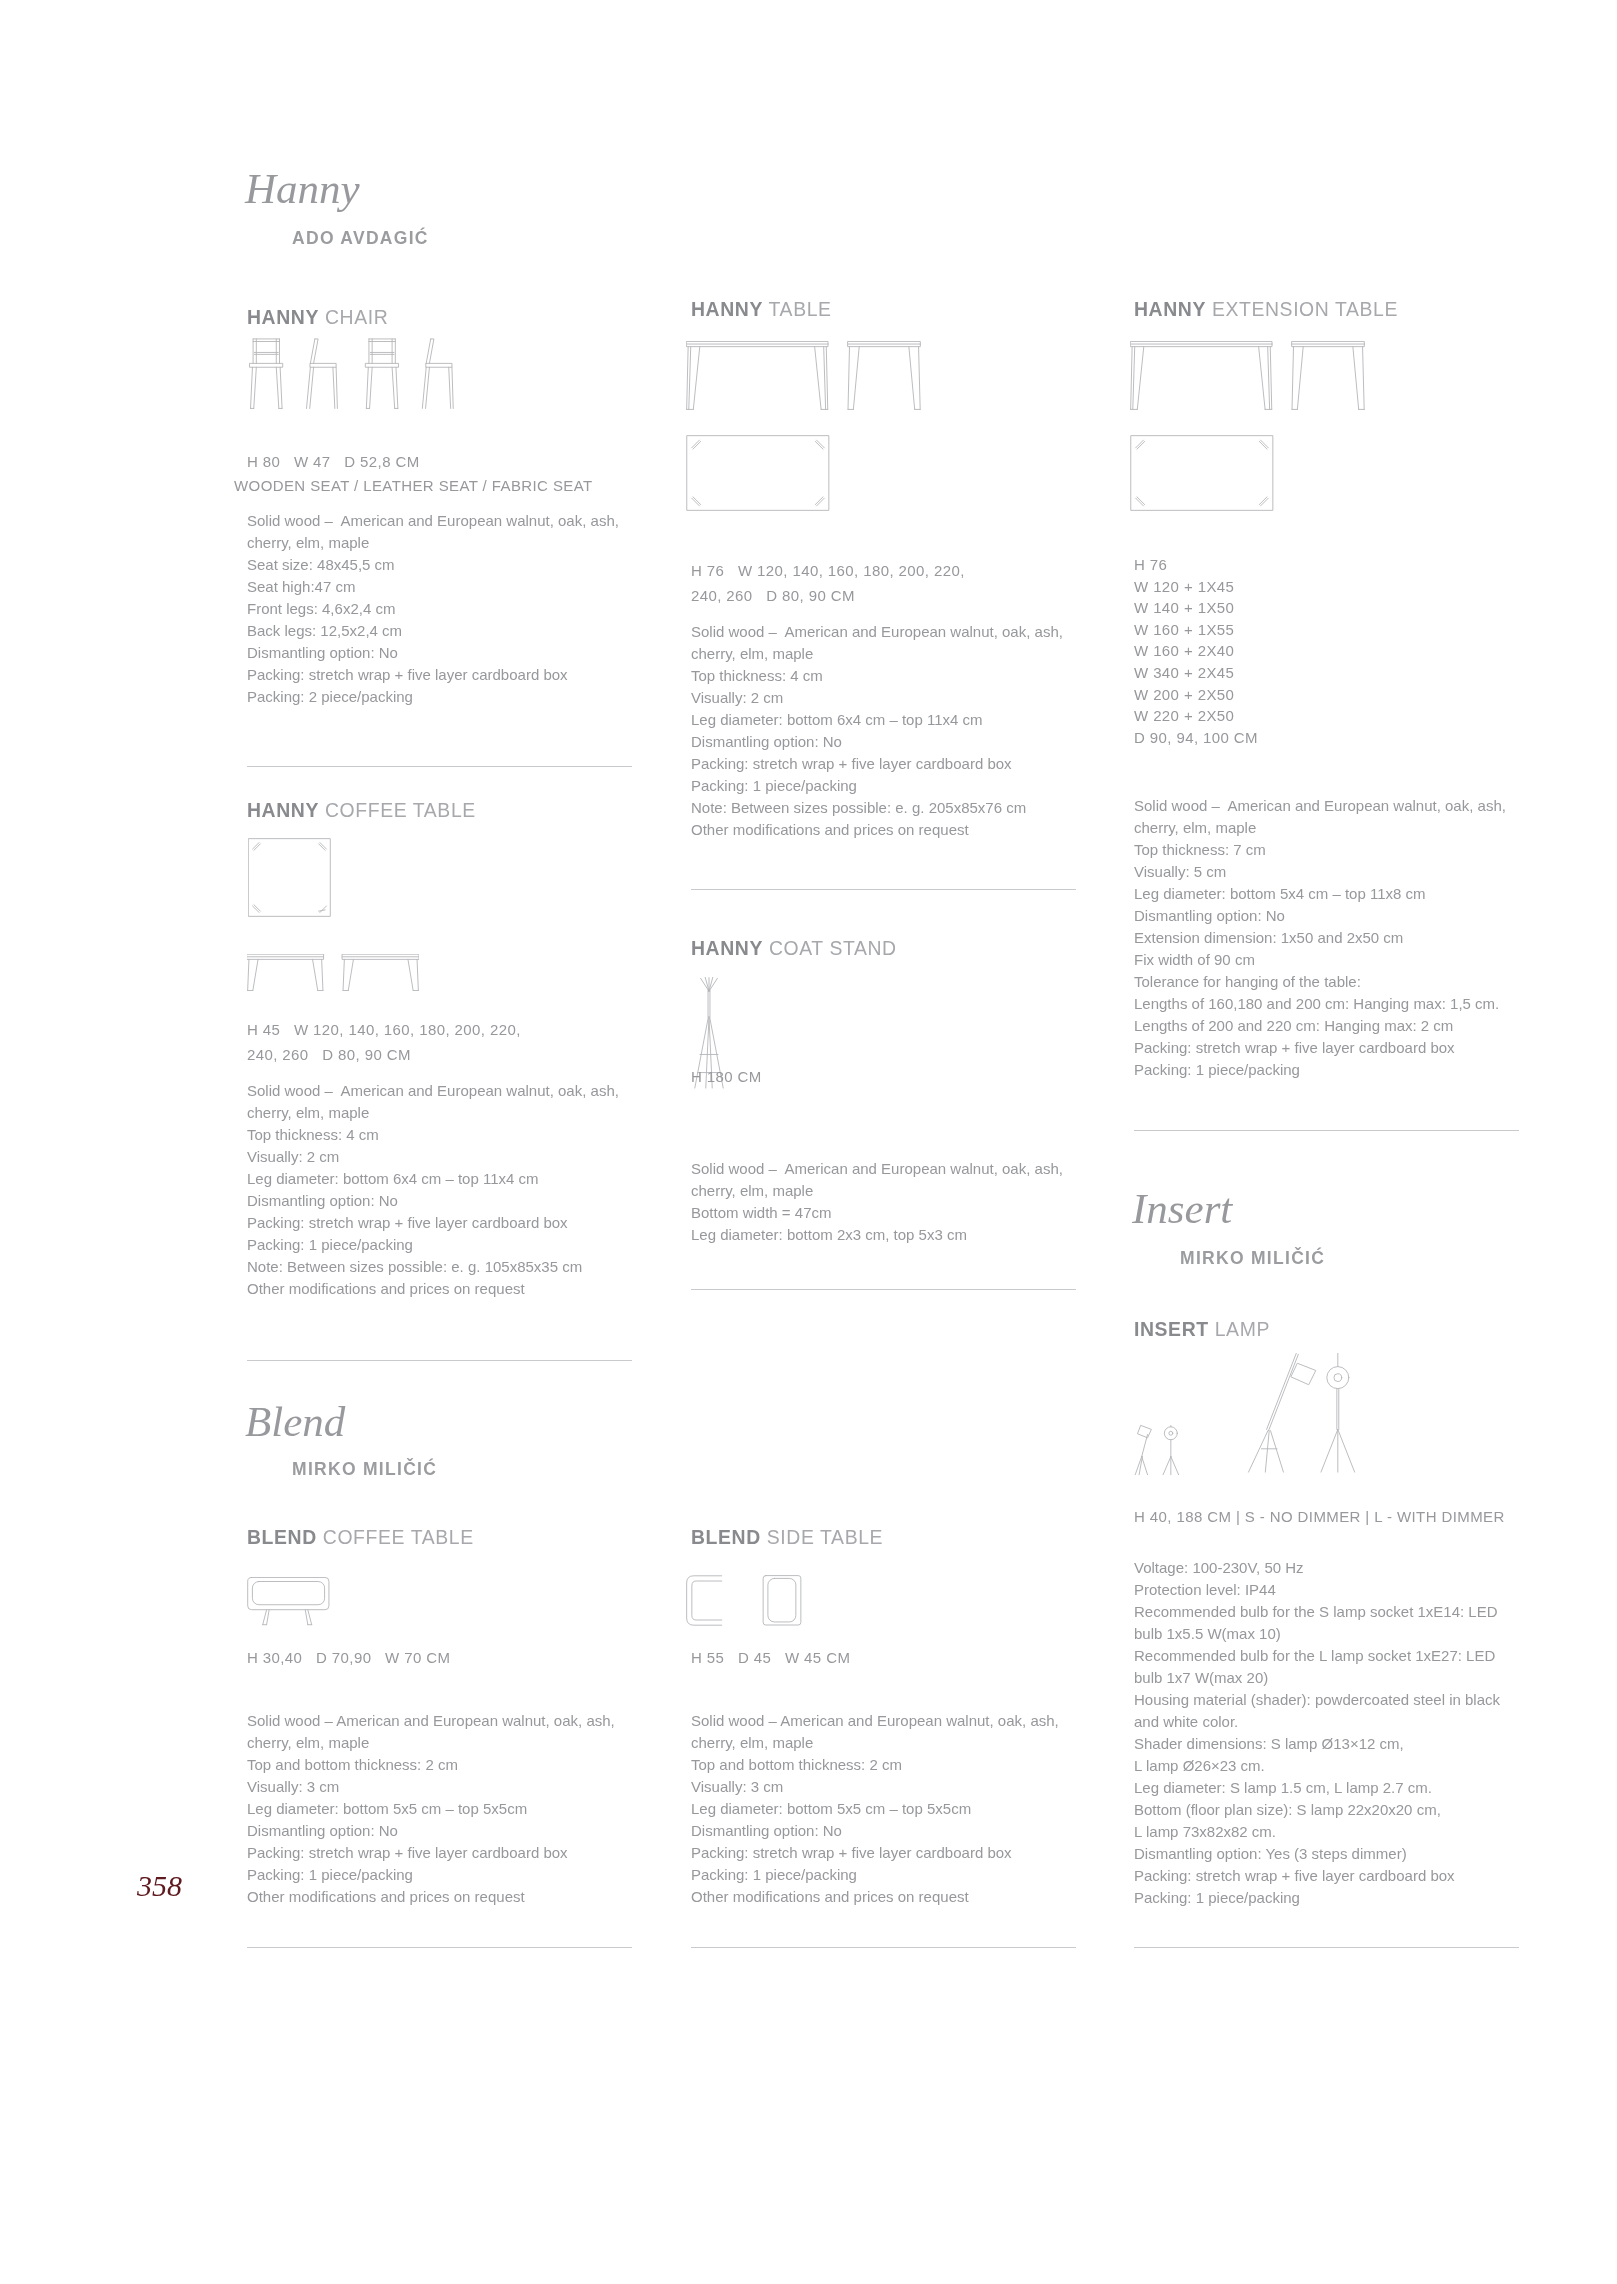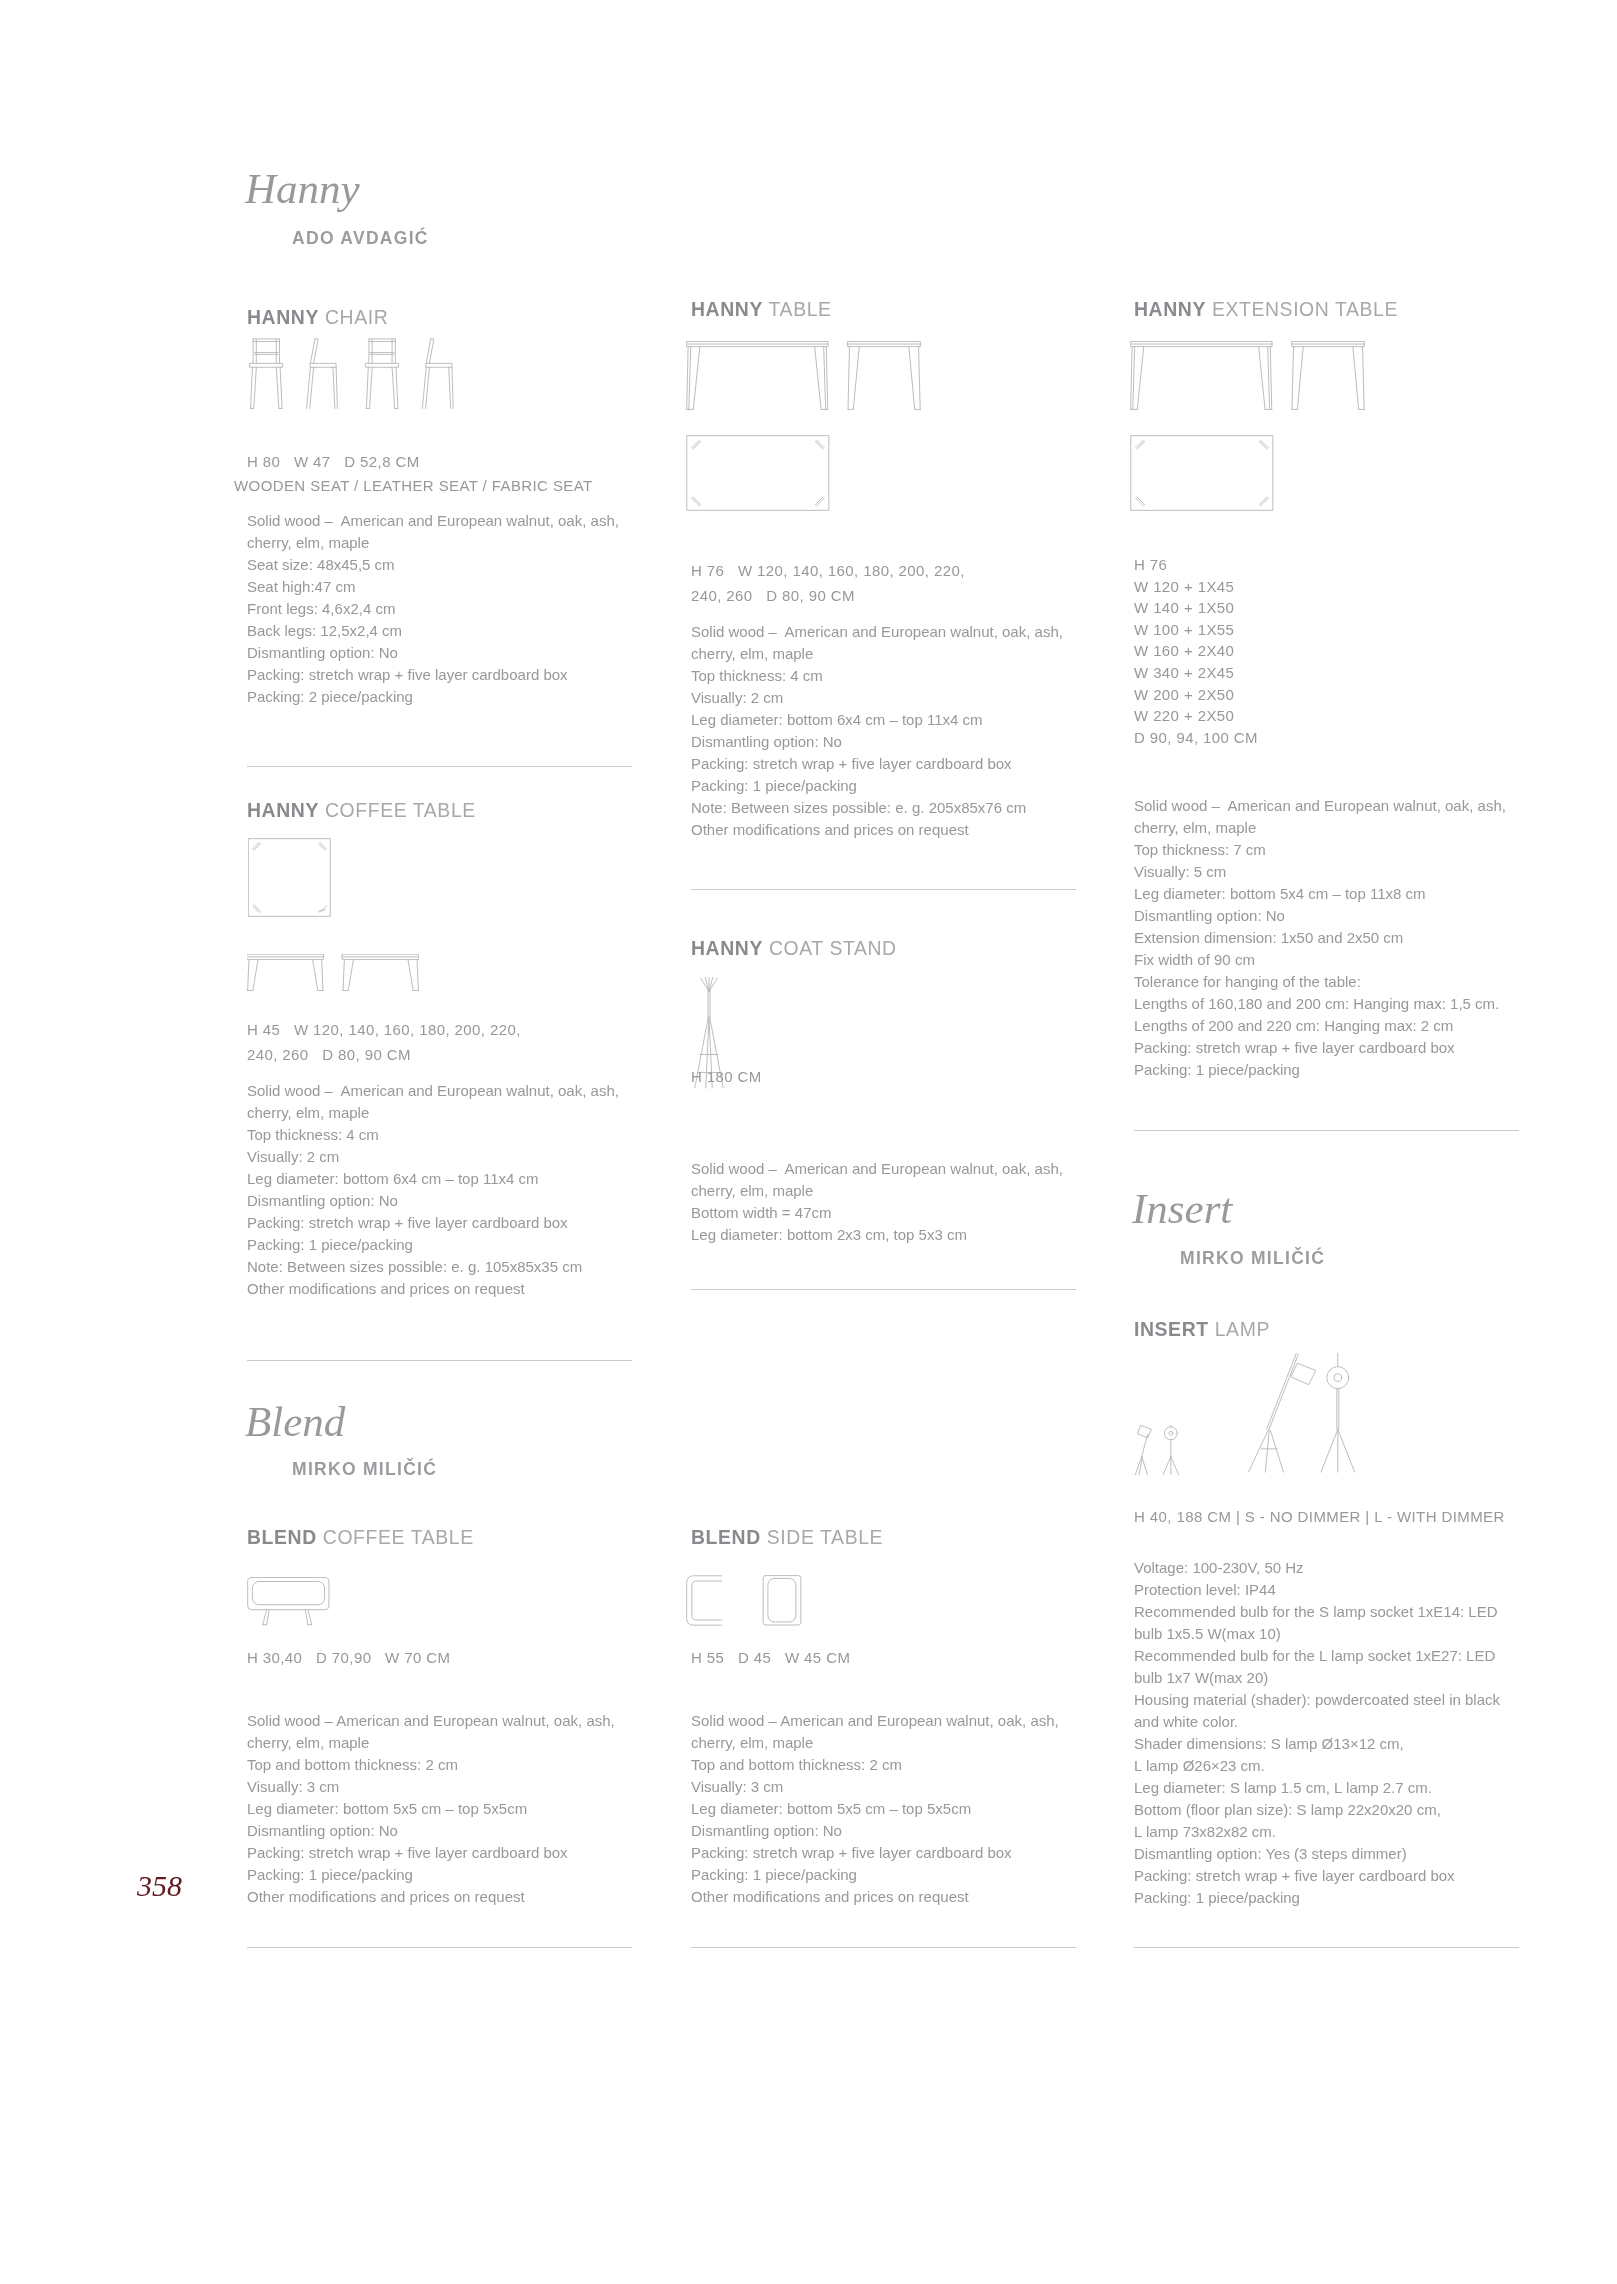--- a/index.html
+++ b/index.html
@@ -168,21 +168,21 @@
       <path d="M1 4.7 H113"></path>
     <path d="M3 9 L0.7 106 M18 9 L9 106 M0.7 106 H9 M110 9 L112.5 106 M95 9 L104 106 M104 106 H112.5"></path>
   </g>
 </svg>
 
 <svg class="abs draw" style="left:1130px;top:435px;" width="144" height="76" viewBox="0 0 222 118">
   <rect x="1" y="1" width="220" height="116"></rect>
   <path d="M8 20 L20 8 M10 22 L22 10 M202 8 L214 20 M200 10 L212 22 M8 98 L20 110 M10 96 L22 108 M202 110 L214 98 M200 108 L212 96"></path>
 </svg>
 
-<div class="abs dims-list" style="left:1134px;top:554px;"><div>H 76</div><div>W 120 + 1X45</div><div>W 140 + 1X50</div><div>W 100 + 1X55</div><div>W 160 + 2X40</div><div>W 340 + 2X45</div><div>W 200 + 2X50</div><div>W 220 + 2X50</div><div>D 90, 94, 100 CM</div></div>
+<div class="abs dims-list" style="left:1134px;top:554px;"><div>H 76</div><div>W 120 + 1X45</div><div>W 140 + 1X50</div><div>W 160 + 1X55</div><div>W 160 + 2X40</div><div>W 340 + 2X45</div><div>W 200 + 2X50</div><div>W 220 + 2X50</div><div>D 90, 94, 100 CM</div></div>
 <div class="abs specs" style="left:1134px;top:795px;"><div>Solid wood –  American and European walnut, oak, ash,</div><div>cherry, elm, maple</div><div>Top thickness: 7 cm</div><div>Visually: 5 cm</div><div>Leg diameter: bottom 5x4 cm – top 11x8 cm</div><div>Dismantling option: No</div><div>Extension dimension: 1x50 and 2x50 cm</div><div>Fix width of 90 cm</div><div>Tolerance for hanging of the table:</div><div>Lengths of 160,180 and 200 cm: Hanging max: 1,5 cm.</div><div>Lengths of 200 and 220 cm: Hanging max: 2 cm</div><div>Packing: stretch wrap + five layer cardboard box</div><div>Packing: 1 piece/packing</div></div>
 
 <div class="abs divider" style="left:1134px;top:1130px;"></div>
 
 <div class="abs family-title" style="left:1132px;top:1187px;">Insert</div>
 <div class="abs designer" style="left:1135px;top:1248px;">MIRKO MILIČIĆ</div>
 
 <div class="abs prod-heading" style="left:1134px;top:1318px;"><span class="strong">INSERT</span> <span>LAMP</span></div>
 
 <svg class="abs draw" style="left:1132px;top:1353px;" width="233" height="123" viewBox="0 0 360 190">

